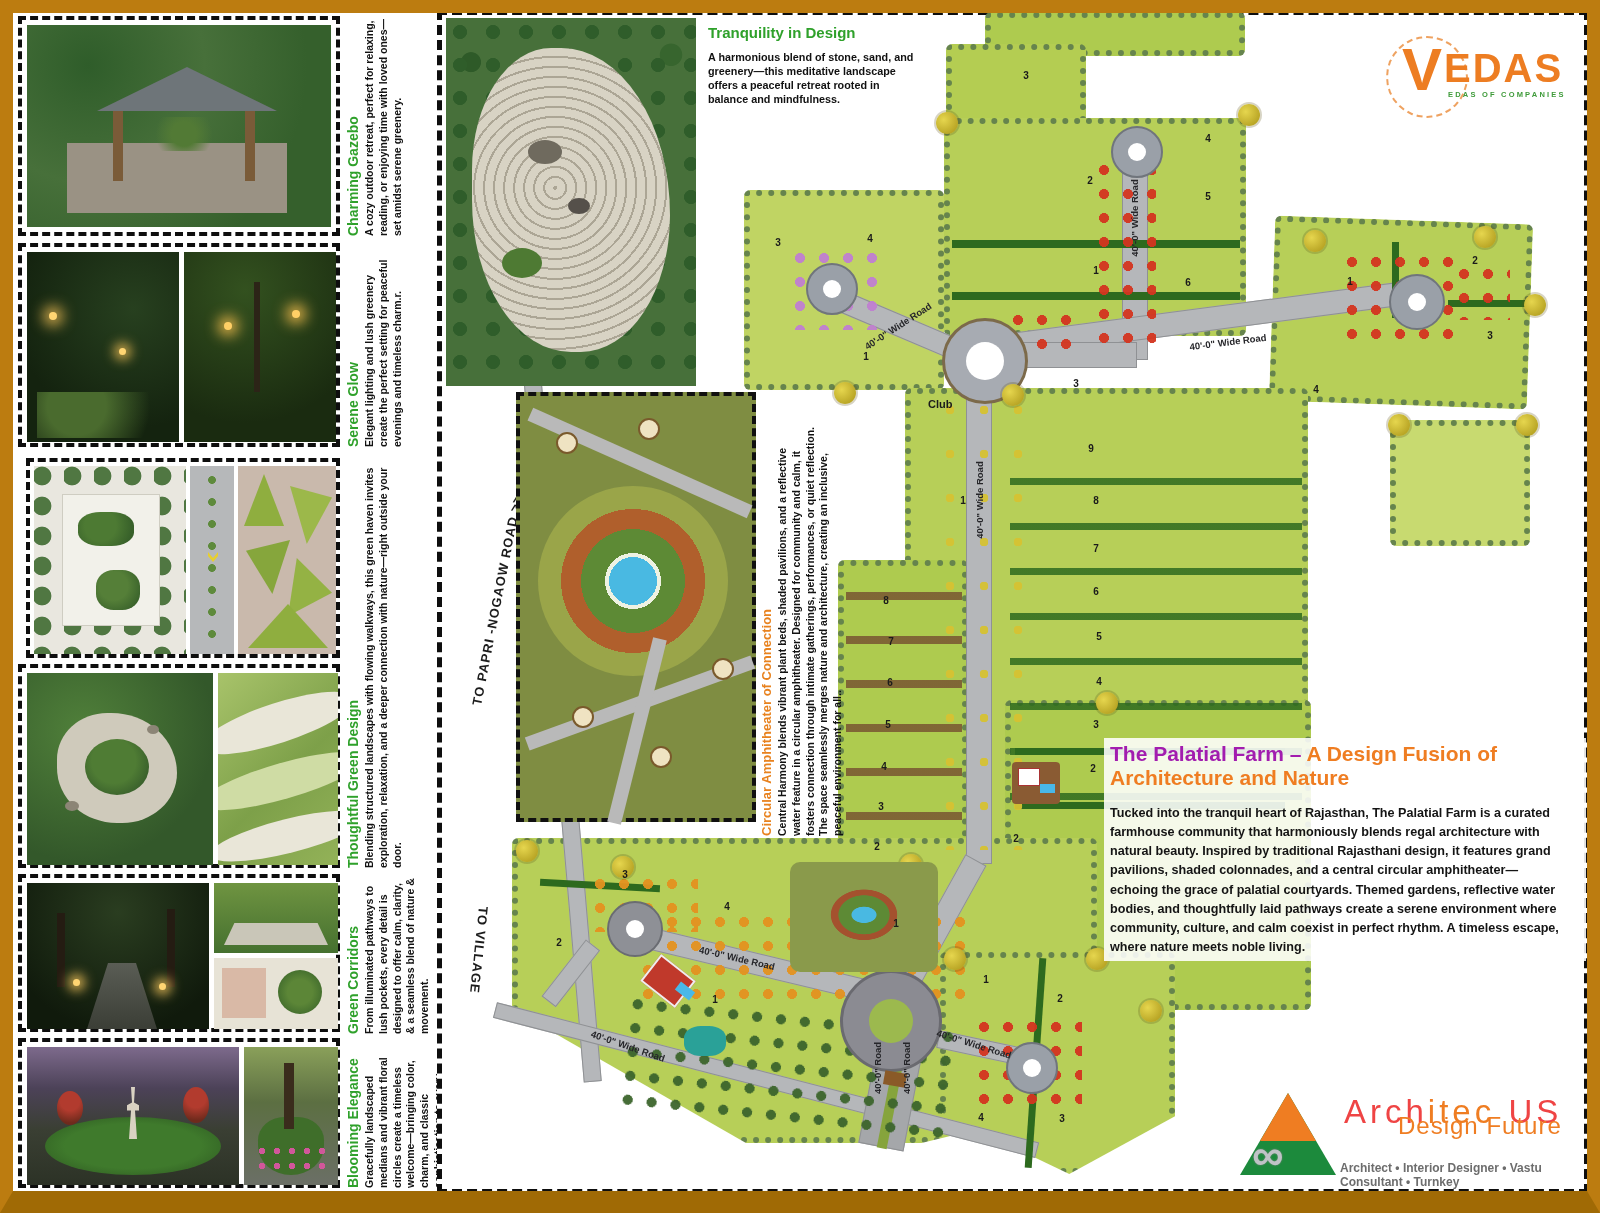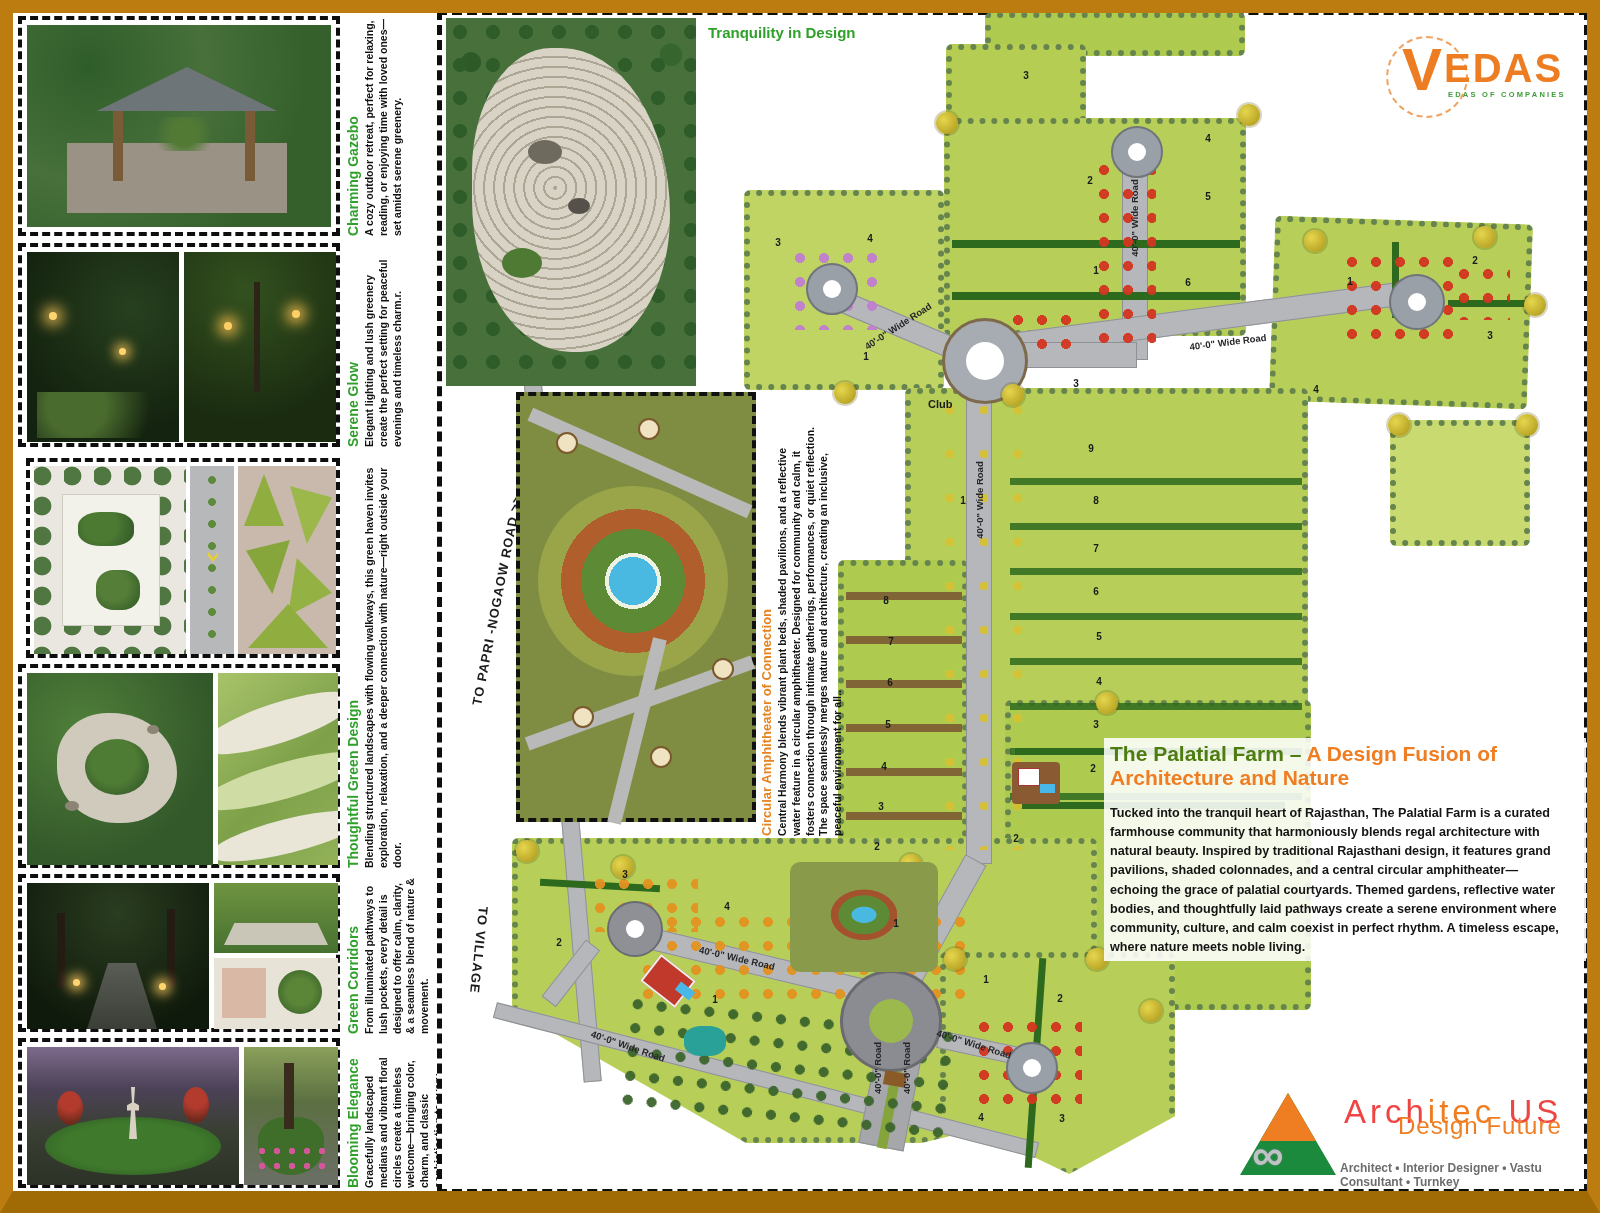--- a/index.html
+++ b/index.html
@@ -31,21 +31,21 @@
           background:radial-gradient(circle at 35% 35%, #e6d64e, #a99417);box-shadow:0 0 0 2px rgba(96,84,20,.25);}
   .hedge{position:absolute;z-index:6;}
   .ra{position:absolute;border-radius:50%;z-index:7;}
   .plot-label{position:absolute;font-size:10px;font-weight:bold;color:#1b1b1b;z-index:9;}
   .road-label{position:absolute;font-size:9.5px;font-weight:bold;color:#26262a;white-space:nowrap;z-index:9;}
   .dir-label{position:absolute;font-size:13px;font-weight:bold;color:#1c1c1c;letter-spacing:1px;white-space:nowrap;z-index:9;}
   
   .sec-title{font-weight:bold;font-size:15px;color:#2fa12b;margin:0 0 9px 0;}
   .sec-desc{font-weight:bold;font-size:10.8px;color:#111;line-height:1.3;margin:0;}
   .big-title{font-size:21px;font-weight:bold;margin:0 0 14px 0;}
-  .big-title .g{color:#4d7c0f;} .big-title .o{color:#ef7d22;}
+  .big-title .g{color:#a21caf;} .big-title .o{color:#ef7d22;}
   .big-body{font-weight:bold;font-size:12.6px;color:#141414;line-height:1.52;margin:0;width:452px;}
   
   .vedas{position:absolute;left:1386px;top:34px;width:200px;height:86px;z-index:20;}
   .vedas-ring{position:absolute;left:0px;top:2px;width:78px;height:78px;border:2px dashed #e87b1e;border-radius:50%;opacity:.7;}
   .vedas-v{position:absolute;left:16px;top:6px;font-size:60px;font-weight:bold;color:#ed7d22;line-height:1;}
   .vedas-rest{position:absolute;left:58px;top:14px;font-size:40px;font-weight:bold;color:#ed7d22;letter-spacing:2px;line-height:1;}
   .vedas-tag{position:absolute;left:62px;top:56px;font-size:7.5px;font-weight:bold;color:#3f9b3a;letter-spacing:2.2px;}
   .arch-logo{position:absolute;left:1212px;top:1085px;width:372px;height:108px;z-index:20;}
   .tri{position:absolute;left:28px;top:8px;width:0;height:0;border-left:48px solid transparent;border-right:48px solid transparent;border-bottom:82px solid #1c8a3c;}
   .tri-top{position:absolute;left:48px;top:8px;width:0;height:0;border-left:28px solid transparent;border-right:28px solid transparent;border-bottom:48px solid #ef7d22;}
@@ -202,20 +202,21 @@
   <div class="zen-pattern"></div>
   <div class="zen-sand">
     <div class="rock" style="left:56px;top:92px;width:34px;height:24px;background:#6f6a5e;"></div>
     <div class="rock" style="left:96px;top:150px;width:22px;height:16px;background:#55504a;"></div>
     <div class="rock" style="left:30px;top:200px;width:40px;height:30px;background:#4e7a33;"></div>
   </div>
 </div>
 
 <div class="abs" style="left:708px;top:24px;width:212px;z-index:10;">
   <p class="sec-title">Tranquility in Design</p>
+  <p class="sec-desc">A harmonious blend of stone, sand, and greenery—this meditative landscape offers a peaceful retreat rooted in balance and mindfulness.</p>
 </div>
 
 <div class="amp-inset">
   <div class="amp-path" style="left:0;top:60px;width:240px;height:14px;transform:rotate(24deg);"></div>
   <div class="amp-path" style="left:0;top:300px;width:240px;height:14px;transform:rotate(-20deg);"></div>
   <div class="amp-path" style="left:110px;top:240px;width:14px;height:190px;transform:rotate(14deg);"></div>
   <div class="amp-circle"></div>
   <div class="pav" style="left:36px;top:36px;"></div>
   <div class="pav" style="left:118px;top:22px;"></div>
   <div class="pav" style="left:192px;top:262px;"></div>

